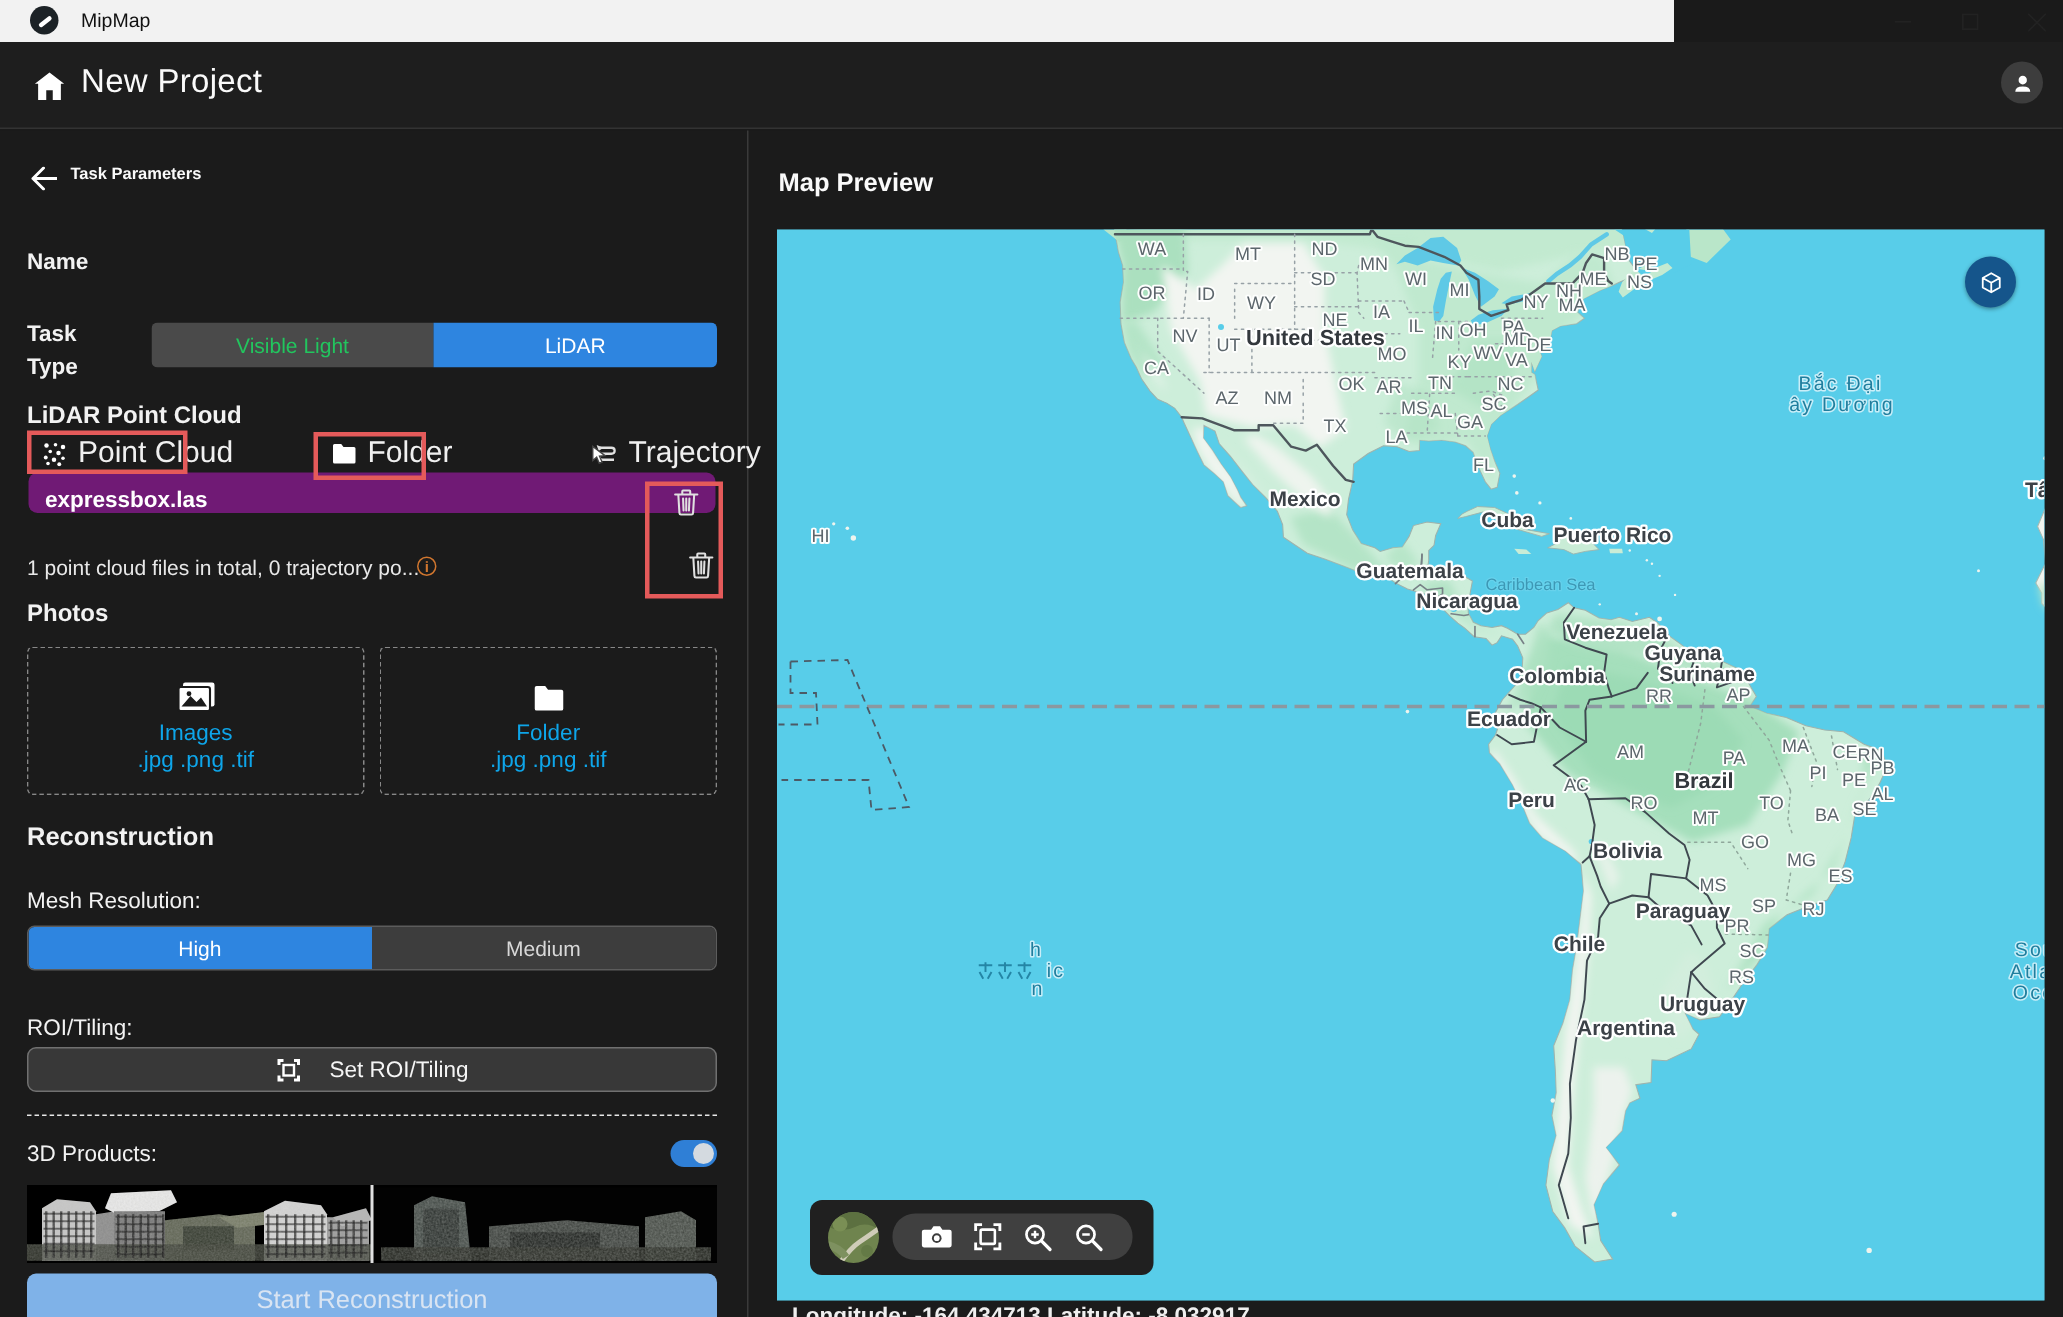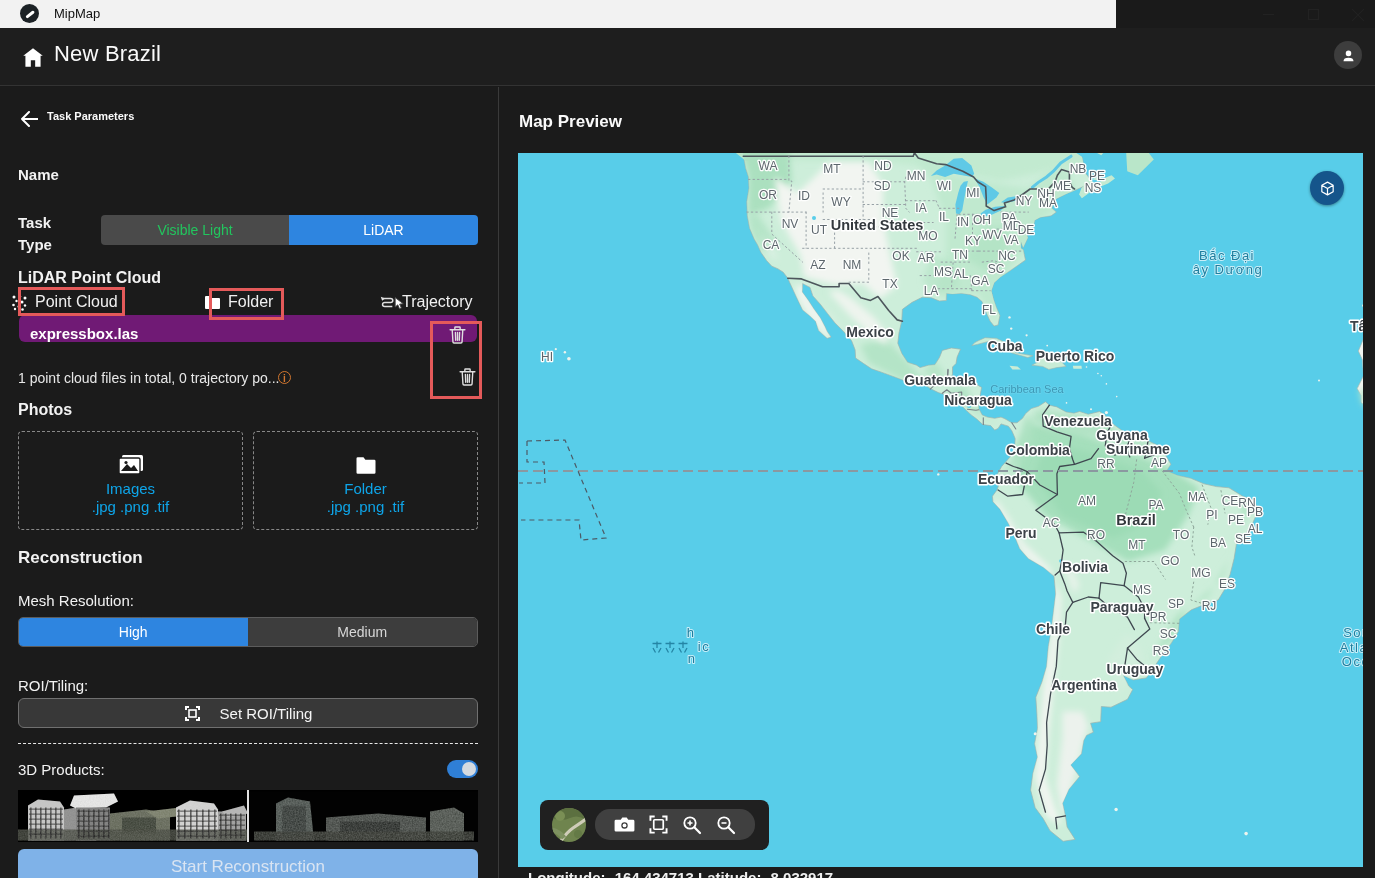--- a/index.html
+++ b/index.html
@@ -26,21 +26,21 @@
 .tp-title{position:absolute;left:47px;top:23px;font-size:11px;font-weight:700;color:#fafafa}
 .lbl-name{position:absolute;left:18px;top:79px;font-size:15px;font-weight:700}
 .inp{position:absolute;left:101px;top:70px;width:377px;height:34px;background:#000;
   border-radius:4px;color:#fff;font-size:15px;line-height:34px;padding-left:11px}
 .lbl-tt{position:absolute;left:18px;top:125px;font-size:15px;font-weight:700;line-height:22px}
 .seg1{position:absolute;left:101px;top:128px;width:377px;height:30px;border-radius:4px;
   overflow:hidden;display:flex}
 .seg1 .a{width:188px;background:#4a4a4a;color:#22c55e;font-size:14px;text-align:center;line-height:30px}
 .seg1 .b{width:189px;background:#2e85e0;color:#fff;font-size:14px;text-align:center;line-height:30px}
 .lbl-lpc{position:absolute;left:18px;top:182px;font-size:16px;font-weight:700}
-.tabs{position:absolute;left:4px;top:203px;width:460px;height:24px;font-size:16px;color:#f0f0f0}
+.tabs{position:absolute;left:21px;top:203px;width:460px;height:24px;font-size:20px;color:#f0f0f0}
 .tab{position:absolute;top:0;height:24px;display:flex;align-items:center;gap:7px}
 .filerow{position:absolute;left:19px;top:228px;width:458px;height:27px;background:#701a75;
   border-radius:6px}
 .filerow .fn{position:absolute;left:11px;top:10px;font-size:15px;font-weight:700;color:#fff}
 .trash1{position:absolute;left:430px;top:11px}
 .inforow{position:absolute;left:18px;top:283px;width:460px;height:20px;font-size:14px;color:#e8e8e8}
 .trash2{position:absolute;left:459px;top:281px}
 .infoi{position:absolute;left:278px;top:284px;width:13px;height:13px;border-radius:50%;
   border:1.5px solid #d0762f;color:#d0762f;font-size:10px;text-align:center;line-height:13px;font-weight:700}
 .lbl-ph{position:absolute;left:18px;top:314px;font-size:16px;font-weight:700}
@@ -93,21 +93,21 @@
       </svg></div>
   <div class="tb-btn" style="left:1335px"><svg width="12" height="12" viewBox="0 0 12 12">
         <path d="M0,0 L12,12 M12,0 L0,12" stroke="#222" stroke-width="1.1"></path>
       </svg></div>
 </div>
 
 <div class="header">
   <div class="hd-home"><svg width="26" height="26" viewBox="0 0 24 24">
         <path d="M12 3 L21 10 H19 V20 H14 V14 H10 V20 H5 V10 H3 Z" fill="#fff"></path>
       </svg></div>
-  <div class="hd-title">New Brazil</div>
+  <div class="hd-title">New Project</div>
   <div class="hd-user">
       <svg width="15" height="15" viewBox="0 0 24 24">
         <path d="M12 4 a4.4 4.4 0 0 1 4.4 4.4 A4.4 4.4 0 0 1 12 13.2 A4.4 4.4 0 0 1 7.6 8.4 A4.4 4.4 0 0 1 12 4 Z M4 21 Q4 15.5 12 15.5 Q20 15.5 20 21 Z" fill="#fff"></path>
       </svg>
     </div>
 </div>
 <div class="main"></div>
 <div class="divider"></div>
 
 <div class="lp">

